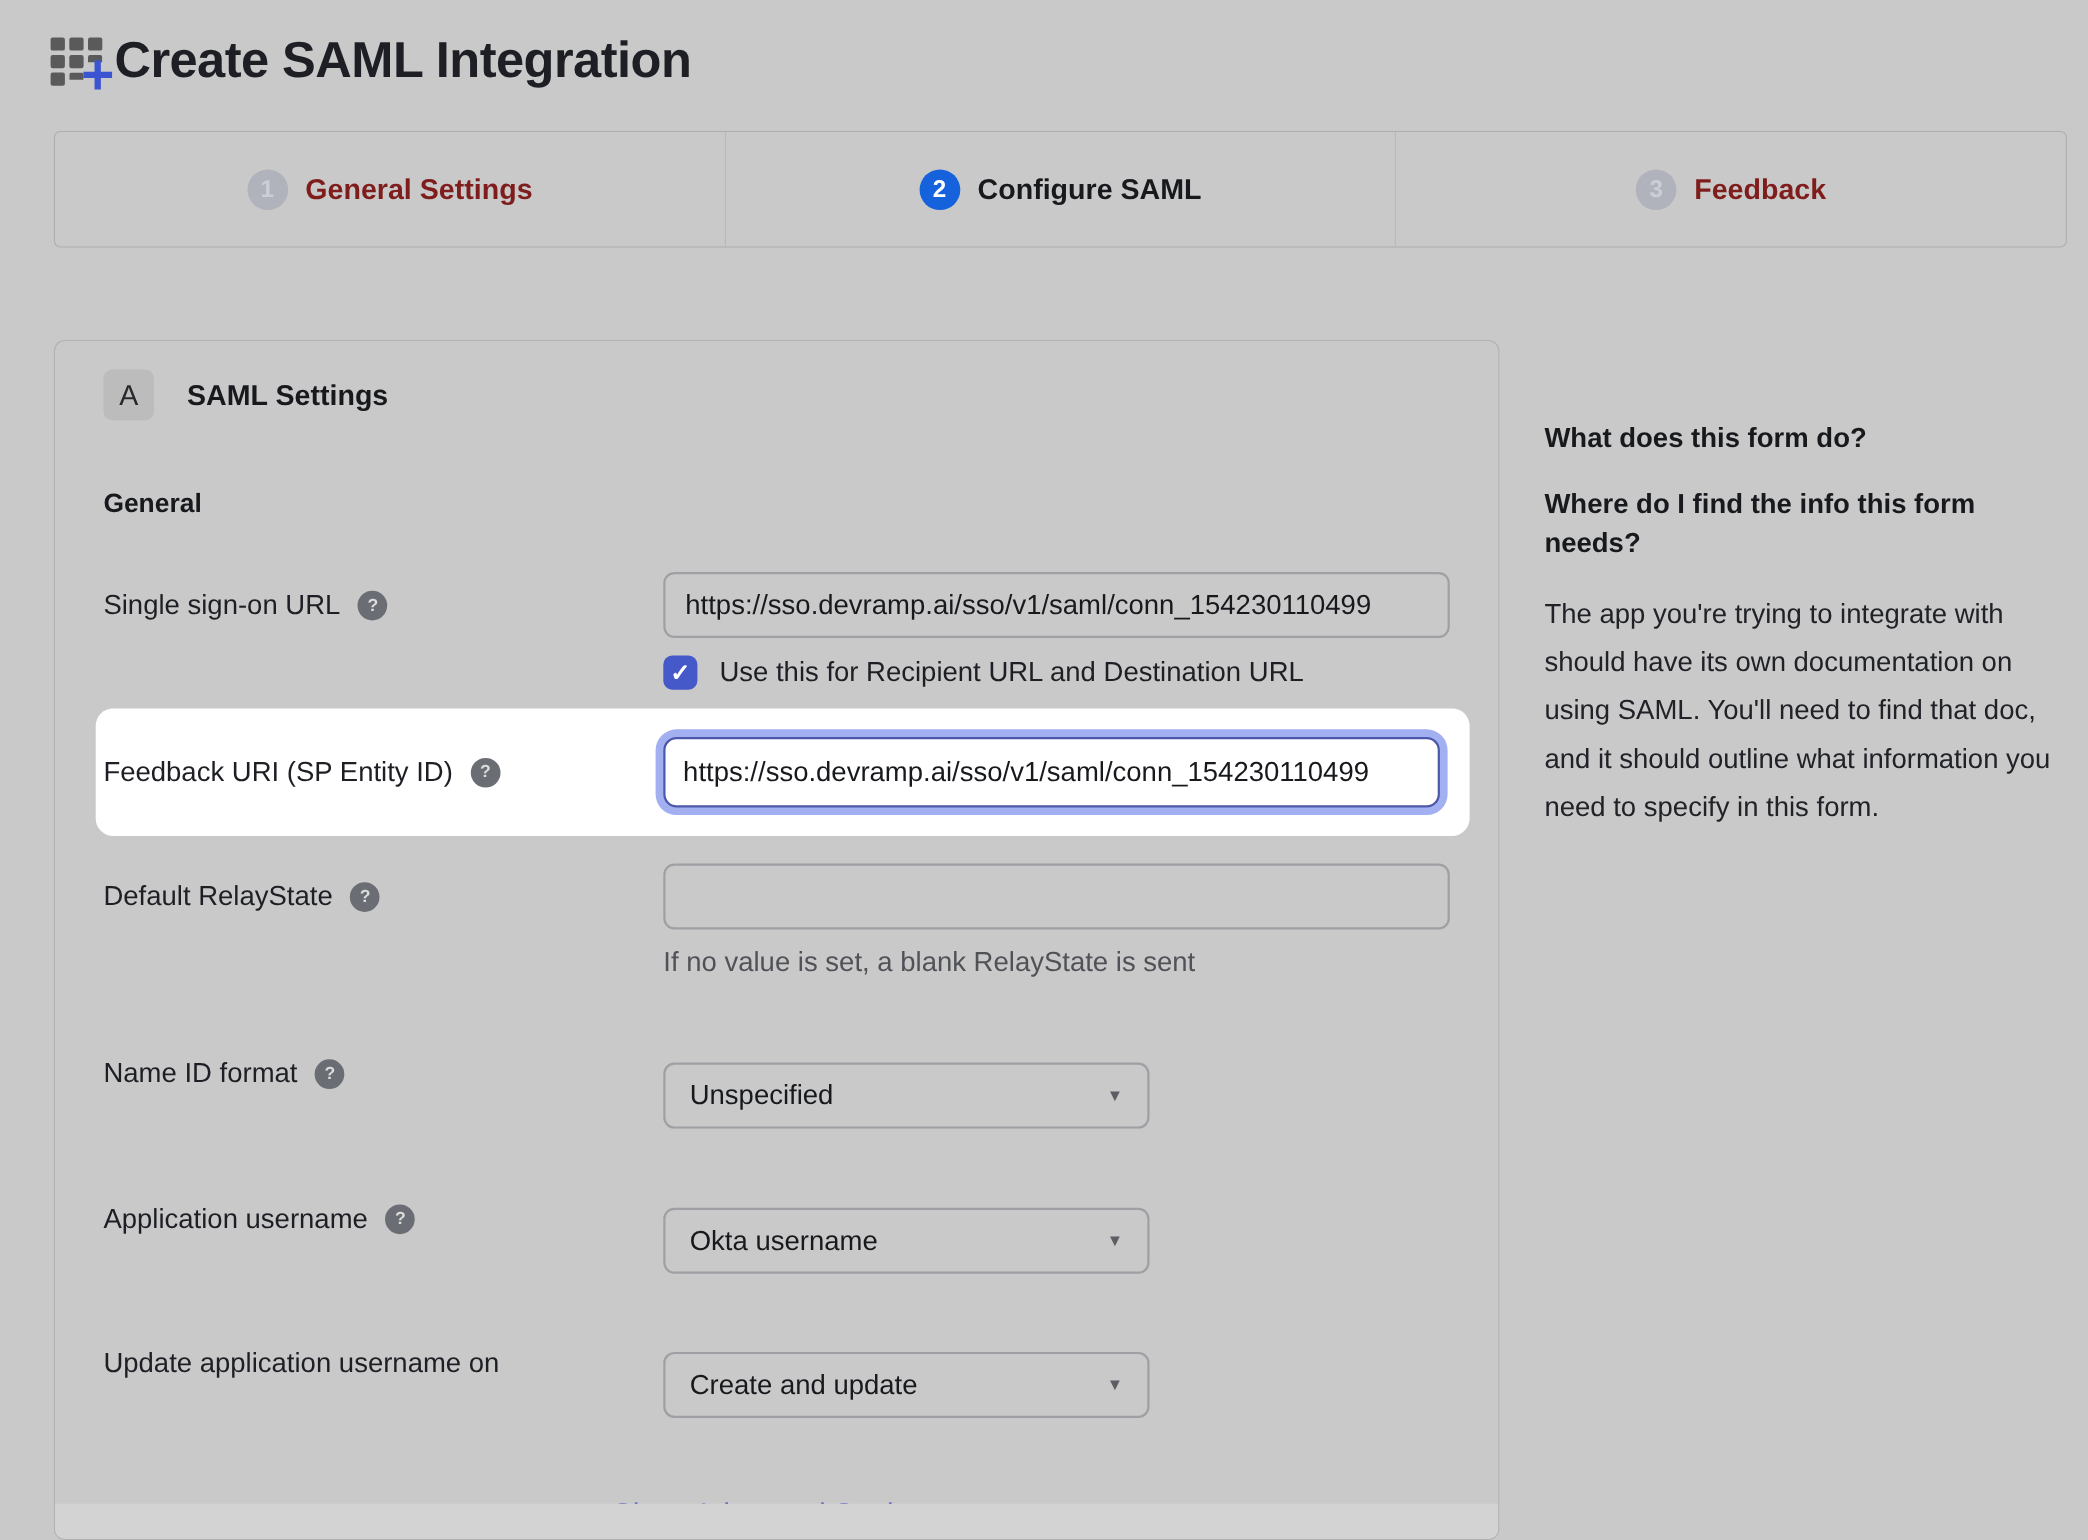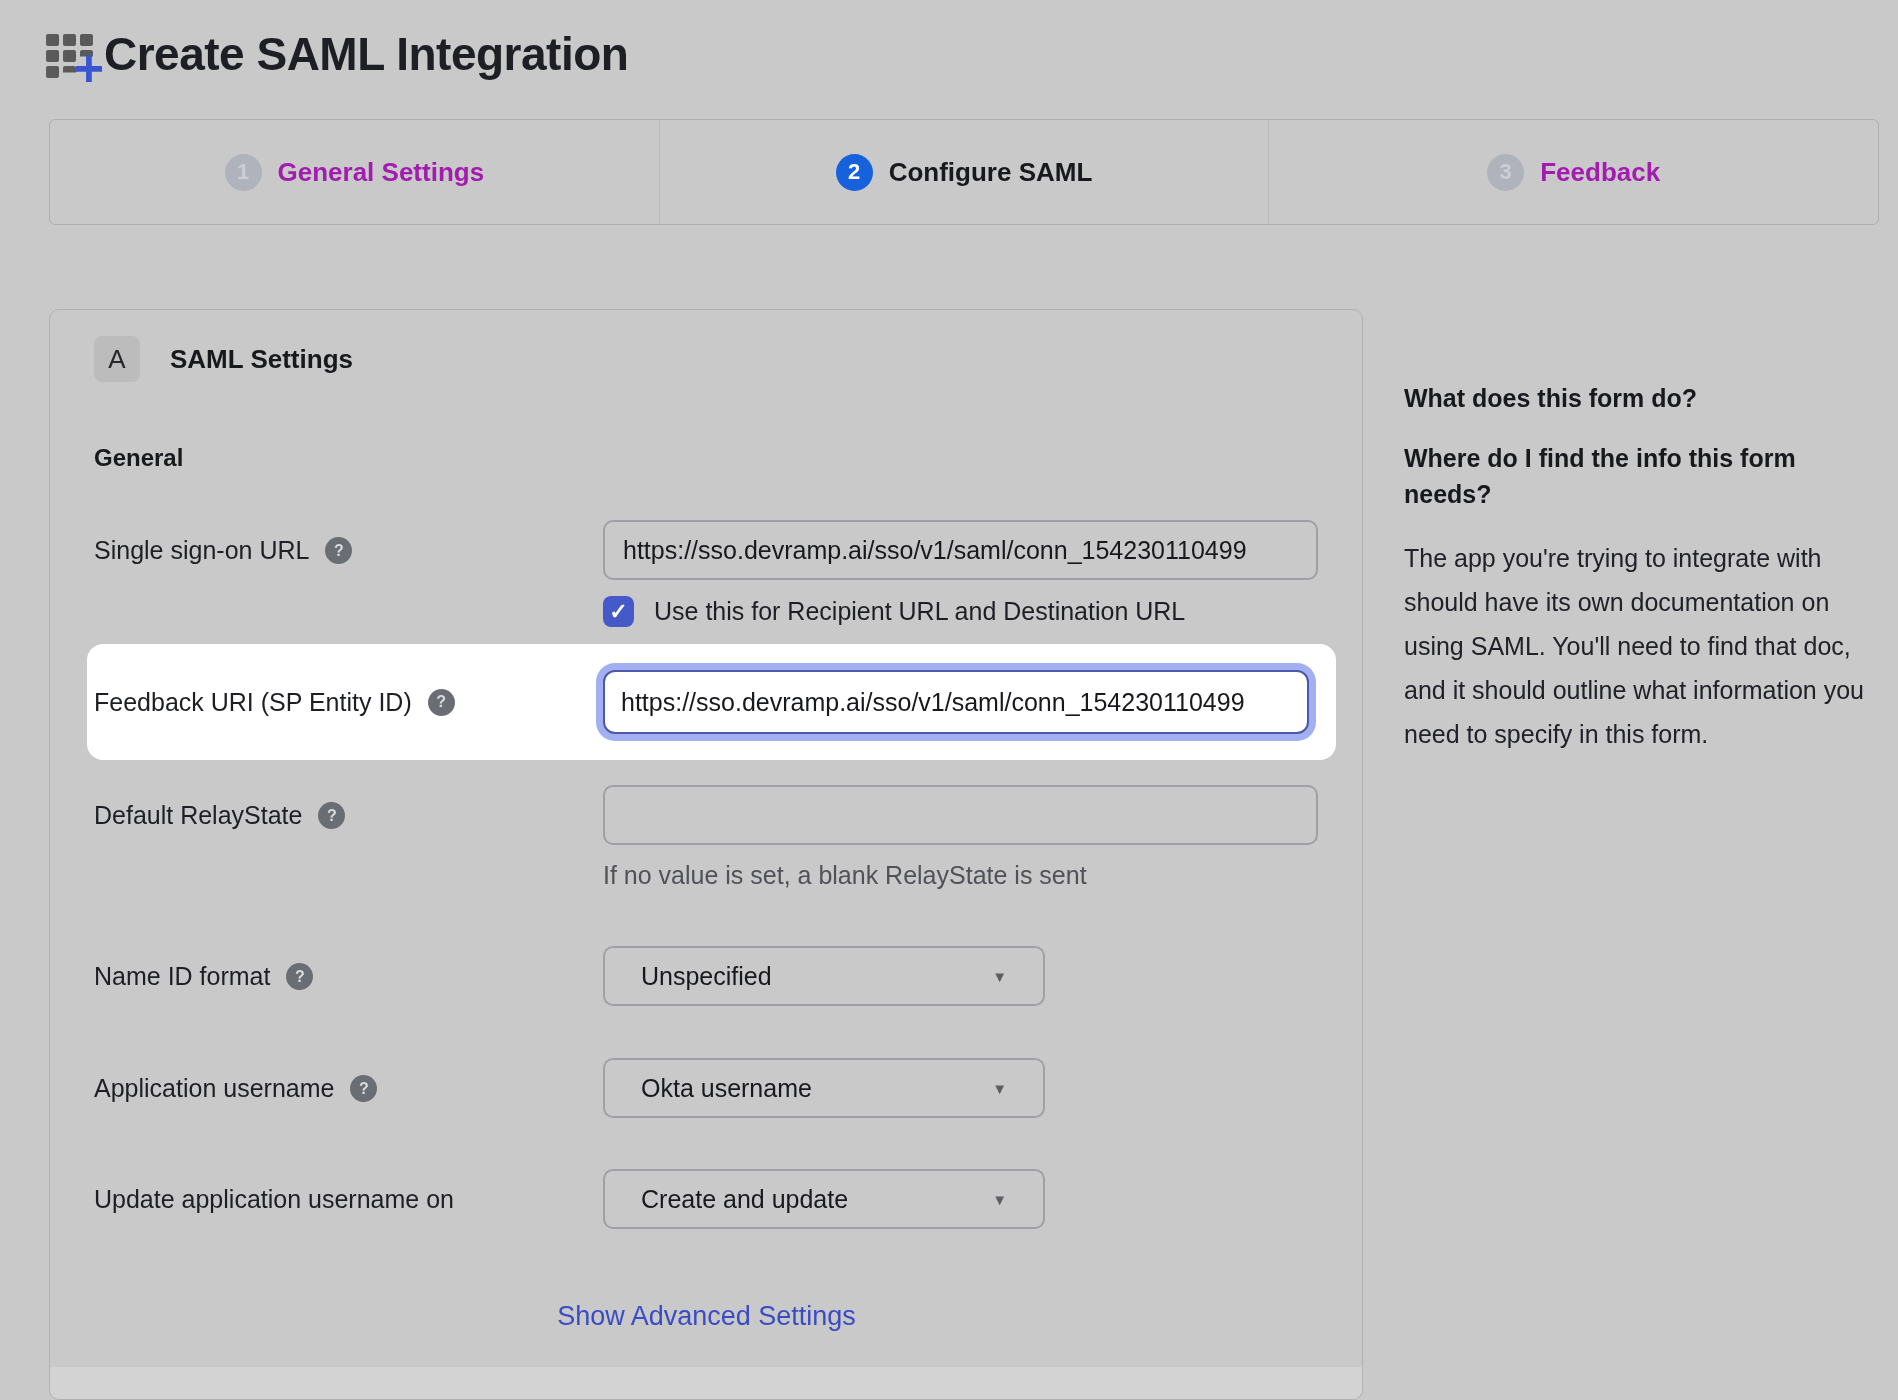--- a/index.html
+++ b/index.html
@@ -33,21 +33,21 @@
   .step { flex:1; display:flex; align-items:center; justify-content:center; gap:16px; border-right:1px solid #b9b9b9; }
   .step:last-child { border-right:none; }
   .step-circle {
     width:37px; height:37px; border-radius:50%;
     display:flex; align-items:center; justify-content:center;
     font-size:22px; font-weight:700;
   }
   .step.inactive .step-circle { background:#b0b3bc; color:#ccced5; }
   .step.active .step-circle { background:#1662dd; color:#ffffff; }
   .step-label { font-size:26px; font-weight:700; }
-  .step.inactive .step-label { color:#a21caf; }
+  .step.inactive .step-label { color:#7f1d1d; }
   .step.active .step-label { color:#17191d; }
 
   
   .card {
     position:absolute; left:49px; top:309px; width:1314px; height:1091px;
     border:1px solid #b2b2b2; border-radius:10px;
     overflow:hidden;
   }
   .card-inner { padding:0 44px; }
 
@@ -103,23 +103,24 @@
     font-family:"Liberation Sans", sans-serif;
     font-size:25px; color:#17191d; padding:0 16px; outline:none;
   }
 
   .row-relay { margin-top:25px; }
   .hint-text { margin-top:16px; margin-left:509px; font-size:25px; color:#505257; }
 
   .select-box {
     width:442px; height:60px;
     border:2px solid #9fa0a4; border-radius:10px;
-    display:flex; align-items:center; padding:0 36px;
+    display:flex; align-items:center; padding:0 22px;
     font-size:25px; color:#17191d; background:transparent;
     cursor:default;
+    margin-top:20px;
   }
   .select-caret { margin-left:auto; font-size:15px; color:#5c5e63; }
 
   .row-nameid { margin-top:56px; }
   .row-appuser { margin-top:52px; }
   .row-update { margin-top:51px; }
 
   .advanced-row { margin-top:72px; text-align:center; width:1225px; }
   .advanced-link { font-size:27px; color:#3a4cc3; font-weight:500; text-decoration:none; cursor:pointer; }
 

